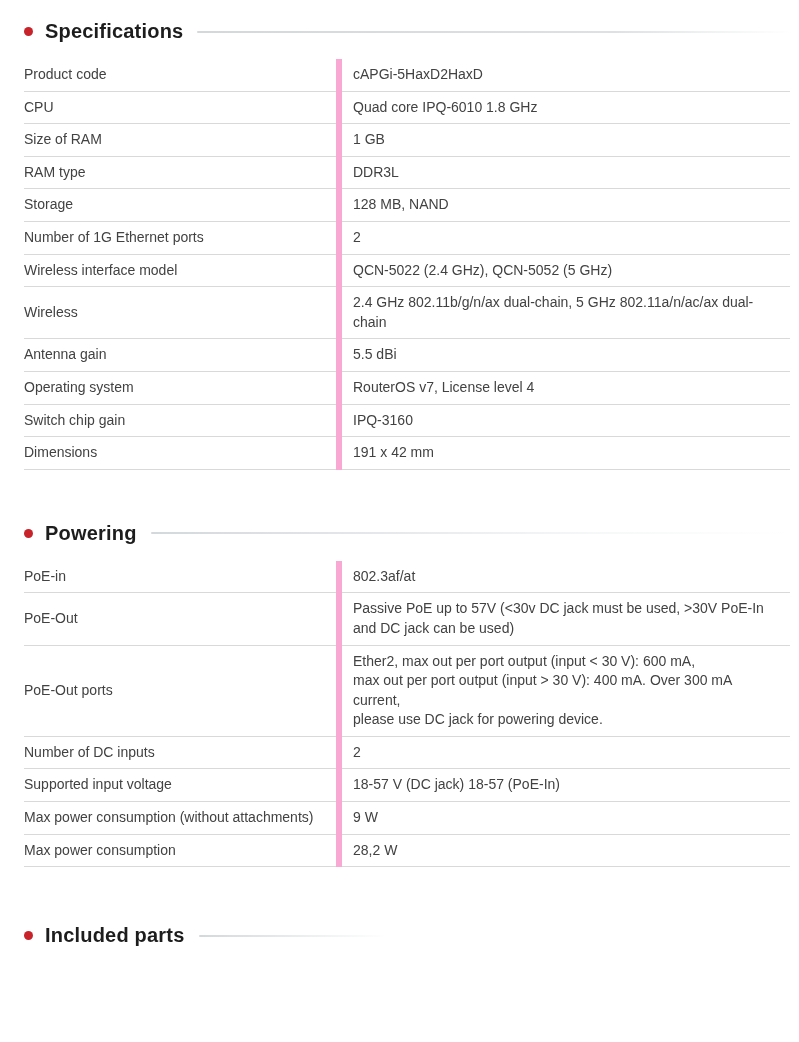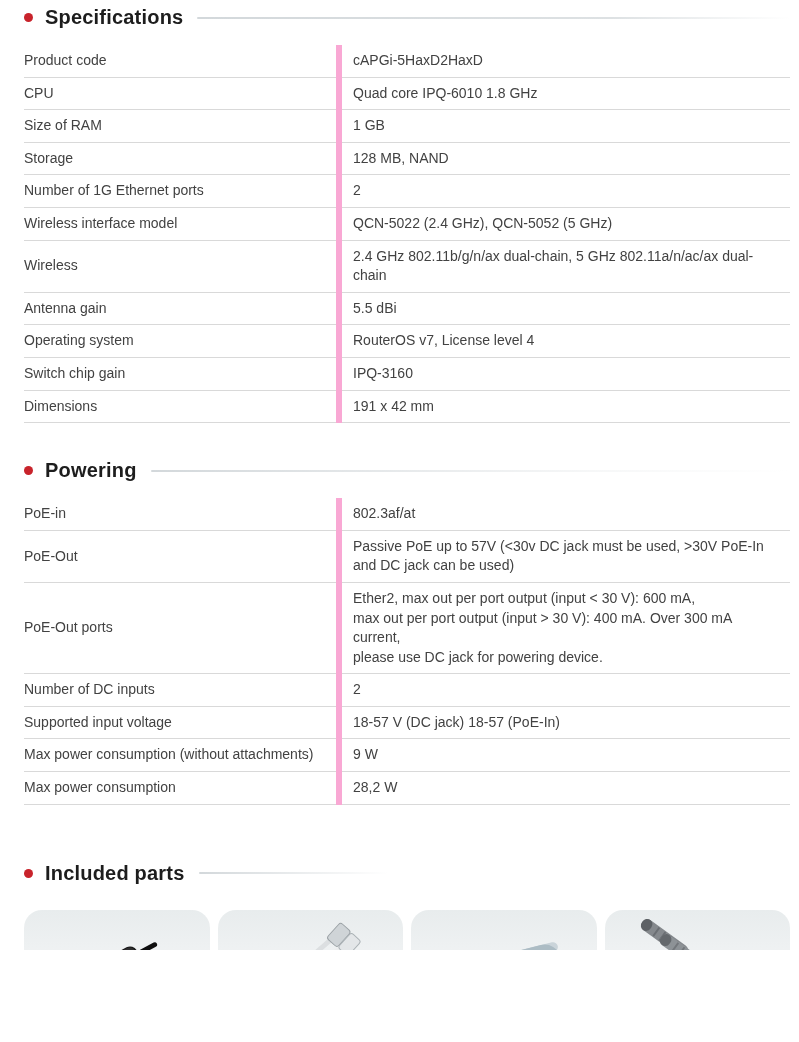--- a/index.html
+++ b/index.html
@@ -1,19 +1,19 @@
 <!DOCTYPE html>
 <html><head>
 <meta charset="utf-8">
 <style>
   html, body { margin: 0; padding: 0; background: #ffffff; }
   body { font-family: "Liberation Sans", sans-serif; -webkit-font-smoothing: antialiased; }
   .page {
     width: 799px; height: 950px; box-sizing: border-box;
-    padding: 6px 9px 0 24px; background: #fff; overflow: hidden; position: relative;
+    padding: 20px 9px 0 24px; background: #fff; overflow: hidden; position: relative;
   }
 
   
   .sec-head { display: flex; align-items: center; margin: 0; }
   .bullet {
     width: 9px; height: 9px; border-radius: 50%;
     background: #c8232b; margin-right: 12px; flex: 0 0 auto;
   }
   .sec-title {
     font-size: 20px; font-weight: bold; color: #1d1d1d; letter-spacing: 0.2px;
@@ -27,21 +27,21 @@
   
   table.spec { width: 100%; border-collapse: collapse; margin-top: 16px; }
   table.spec td {
     font-size: 14px; color: #424242; line-height: 1.4;
     border-bottom: 1px solid #d9d9d9; vertical-align: middle;
     padding: 6px 8px 6px 0;
   }
   table.spec td.c1 { width: 304px; }
   table.spec td.c2 { border-left: 6px solid #f9a8d4; padding-left: 11px; white-space: pre-line; }
 
-  .gap-powering { margin-top: 36px; }
+  .gap-powering { margin-top: 52px; }
   .gap-included { margin-top: 57px; }
 
   
   .parts-grid {
     display: grid; grid-template-columns: repeat(4, 1fr); gap: 8px; margin-top: 25px;
   }
   .part-card { display: flex; flex-direction: column; }
   .part-img {
     height: 124px; border-radius: 18px;
     background: linear-gradient(180deg, #e8eced 0%, #f3f5f6 55%, #fdfdfd 100%);
@@ -67,20 +67,24 @@
           </tr>
         <tr>
             <td class="c1">CPU</td>
             <td class="c2">Quad core IPQ-6010 1.8 GHz</td>
           </tr>
         <tr>
             <td class="c1">Size of RAM</td>
             <td class="c2">1 GB</td>
           </tr>
         <tr>
+            <td class="c1">RAM type</td>
+            <td class="c2">DDR3L</td>
+          </tr>
+        <tr>
             <td class="c1">Storage</td>
             <td class="c2">128 MB, NAND</td>
           </tr>
         <tr>
             <td class="c1">Number of 1G Ethernet ports</td>
             <td class="c2">2</td>
           </tr>
         <tr>
             <td class="c1">Wireless interface model</td>
             <td class="c2">QCN-5022 (2.4 GHz), QCN-5052 (5 GHz)</td>

